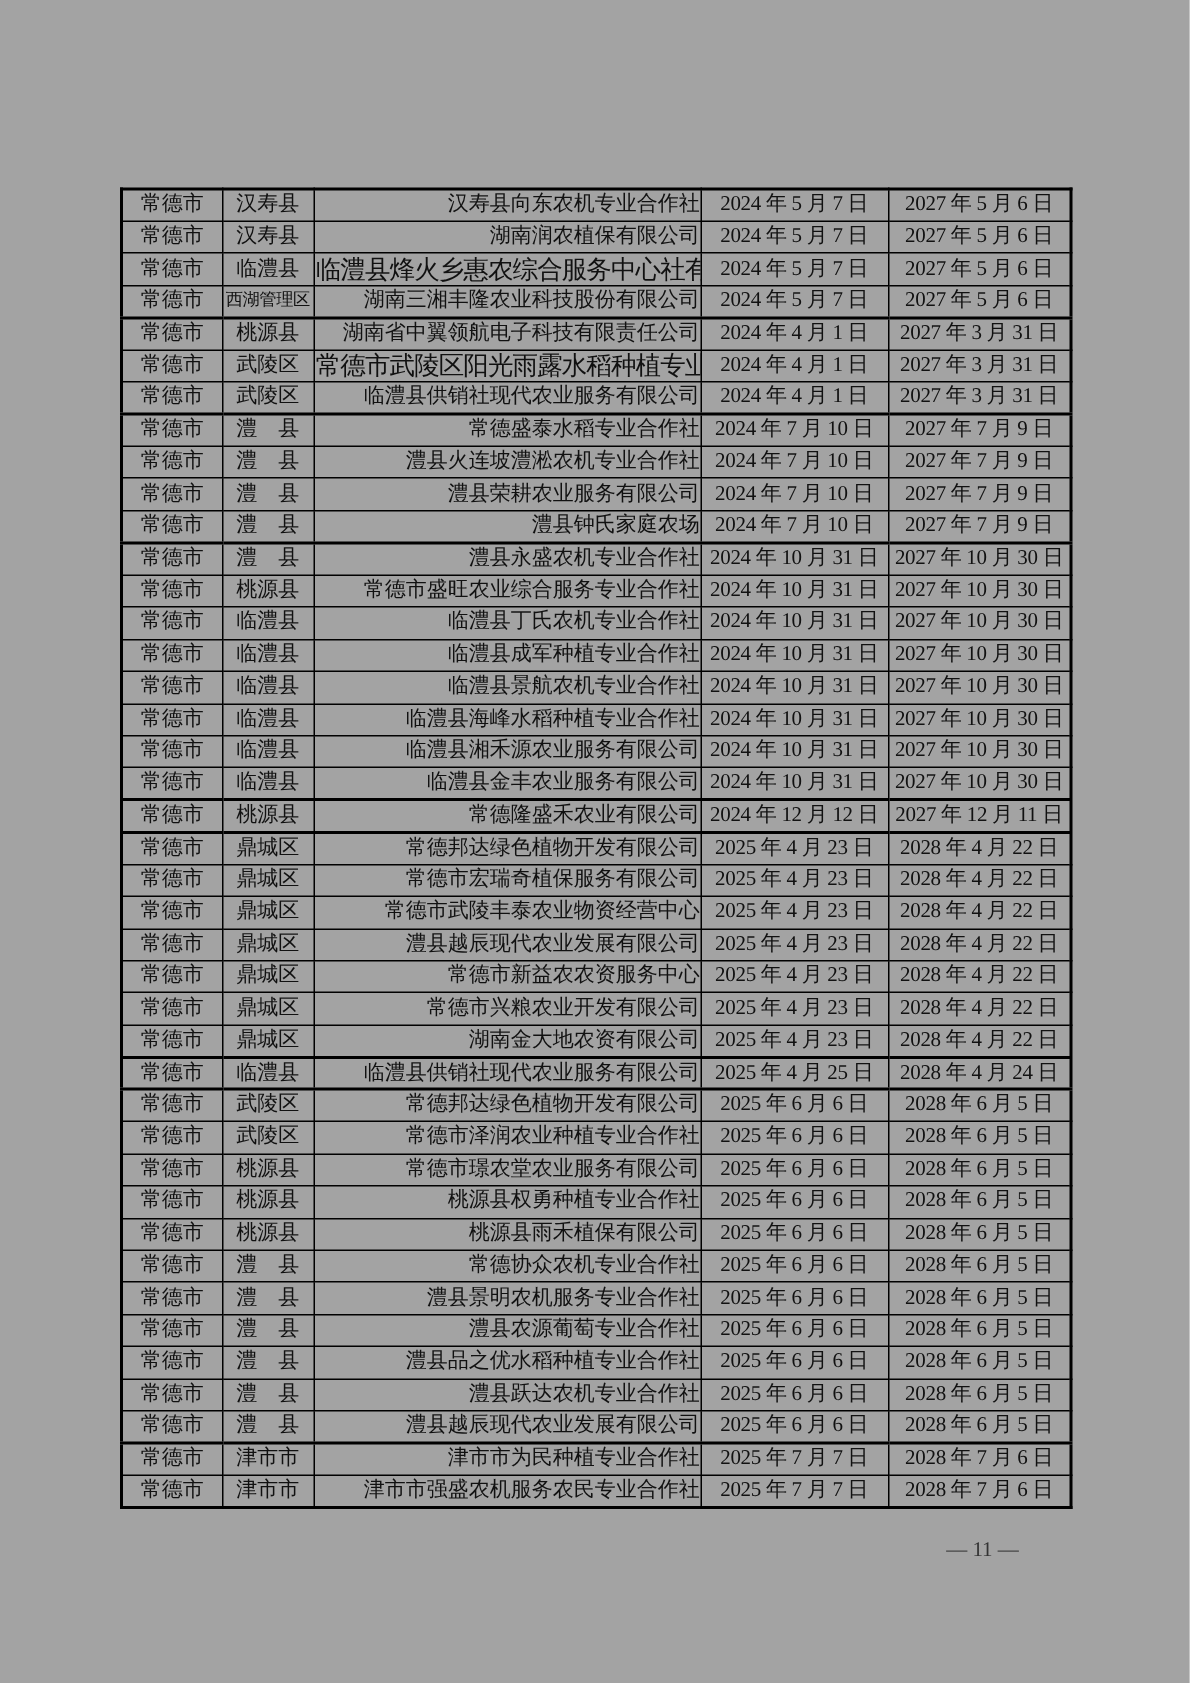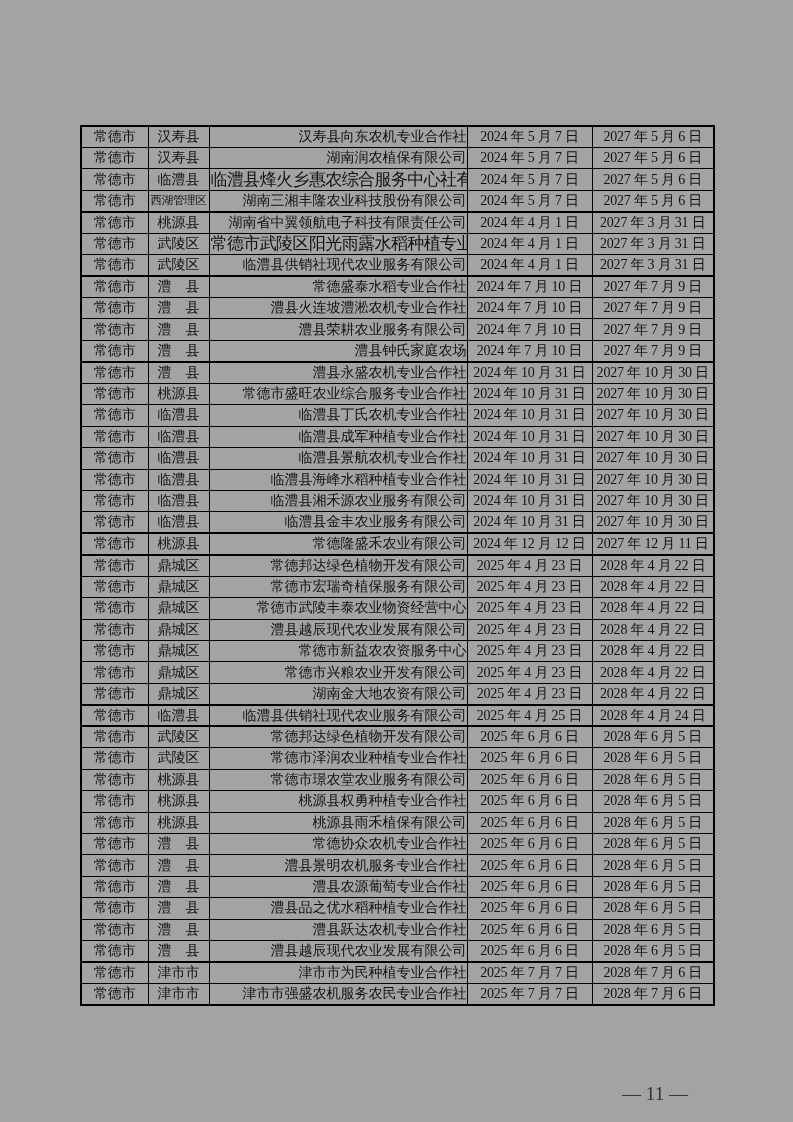--- a/index.html
+++ b/index.html
@@ -41,24 +41,24 @@
   table.cert-table td:nth-child(3) { text-align: right; padding-left: 7px; }
   
   table.cert-table td.xlong { font-size: 17px; padding-left: 1px; letter-spacing: -0.6px; }
   
   table.cert-table td.compress { font-size: 11.5px; letter-spacing: -0.3px; }
   
   table.cert-table td:nth-child(4),
   table.cert-table td:nth-child(5) { letter-spacing: -0.2px; }
   .page-number {
     position: absolute;
-    top: 1083px;
+    top: 1026px;
     left: 655px;
     transform: translateX(-50%);
-    font-size: 19px;
+    font-size: 14px;
     color: #333333;
     white-space: nowrap;
   }
 </style>
 </head>
 <body>
 
 <div class="page">
   <table class="cert-table">
     <colgroup>

